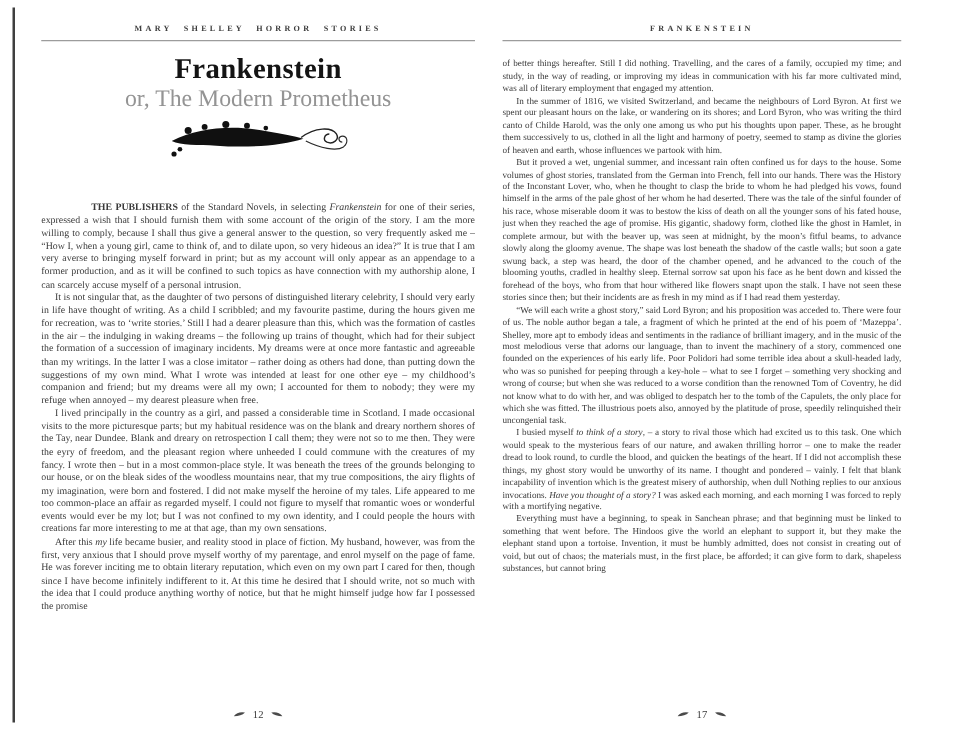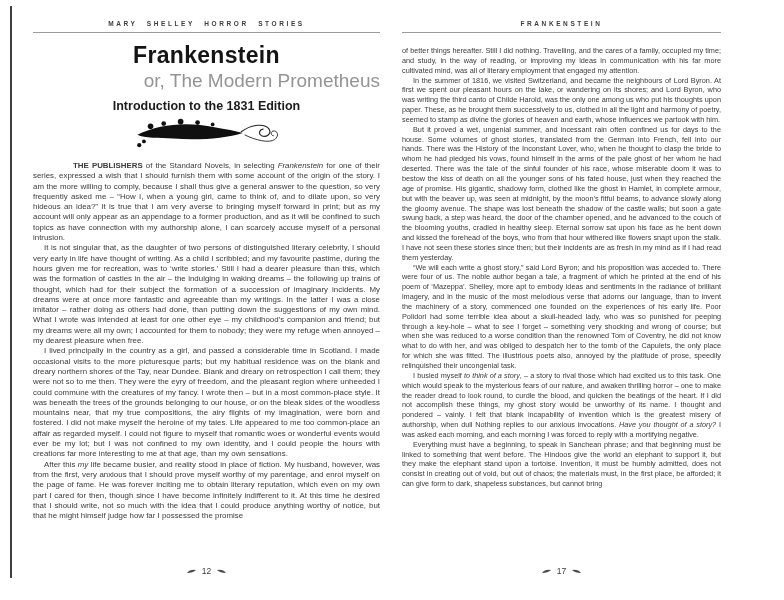--- a/index.html
+++ b/index.html
@@ -1,33 +1,33 @@
 <!DOCTYPE html>
 <html><head>
 <meta charset="utf-8">
 <style>
   html,body { margin:0; padding:0; background:#ffffff; }
   #canvas {
     position:relative; width:784px; height:584px; background:#ffffff;
-    font-family:Liberation Sans, sans-serif; overflow:hidden;
+    font-family:Liberation Serif, serif; overflow:hidden;
   }
   .spine-line { position:absolute; left:10px; top:6px; bottom:6px; width:1.5px; background:#3f3f3f; }
 
   .runhead {
     position:absolute; top:20px; text-align:center;
     font-size:6.5px; font-weight:bold; letter-spacing:2.6px; word-spacing:5px; color:#3d3d3d;
   }
   .head-rule { position:absolute; top:32px; height:1px; background:#9c9c9c; }
 
   .left-col  { left:33px;  width:347px; }
   .right-col { left:402px; width:319px; }
 
   .title-block { position:absolute; top:42px; text-align:center; }
   .book-title    { font-size:23px; font-weight:bold; color:#141414; letter-spacing:0.3px; }
-  .book-subtitle { font-size:19px; color:#949494; margin-top:1px;text-align:right; }
+  .book-subtitle { font-size:19px; color:#949494; margin-top:1px; }
   .section-title { font-size:12.5px; font-weight:bold; color:#1b1b1b; margin-top:7px; }
   .ornament-wrap { margin-top:3px; }
 
   .page-body {
     position:absolute; text-align:justify; color:#3a3a3a; overflow:hidden;
   }
   .body-left  { top:161px; height:402px; font-size:7.9px; line-height:10.3px; }
   .body-right { top:46px;  height:516px; font-size:7.3px; line-height:9.85px; }
   .page-body p { margin:0; }
   .page-body p + p { text-indent:11px; }
@@ -47,21 +47,20 @@
 <div id="canvas">
 
   <div class="spine-line"></div>
 
   <div class="runhead left-col">MARY SHELLEY HORROR STORIES</div>
   <div class="head-rule left-col"></div>
 
   <div class="title-block left-col">
     <div class="book-title">Frankenstein</div>
     <div class="book-subtitle">or, The Modern Prometheus</div>
-    <div class="section-title">Introduction to the 1831 Edition</div>
     <div class="ornament-wrap">
       <svg width="152" height="32" viewBox="0 0 160 34" aria-hidden="true">
         <path d="M6 20 C 30 8, 60 6, 88 12 C 100 14, 110 16, 118 18 C 100 24, 70 26, 44 24 C 28 23, 14 24, 6 20 Z" fill="#101010"></path>
         <circle cx="20" cy="11" r="3" fill="#101010"></circle>
         <circle cx="34" cy="8" r="2.5" fill="#101010"></circle>
         <circle cx="52" cy="6" r="3" fill="#101010"></circle>
         <circle cx="70" cy="7" r="2.5" fill="#101010"></circle>
         <circle cx="86" cy="9" r="2" fill="#101010"></circle>
         <circle cx="13" cy="27" r="2" fill="#101010"></circle>
         <circle cx="8" cy="31" r="2.2" fill="#101010"></circle>

